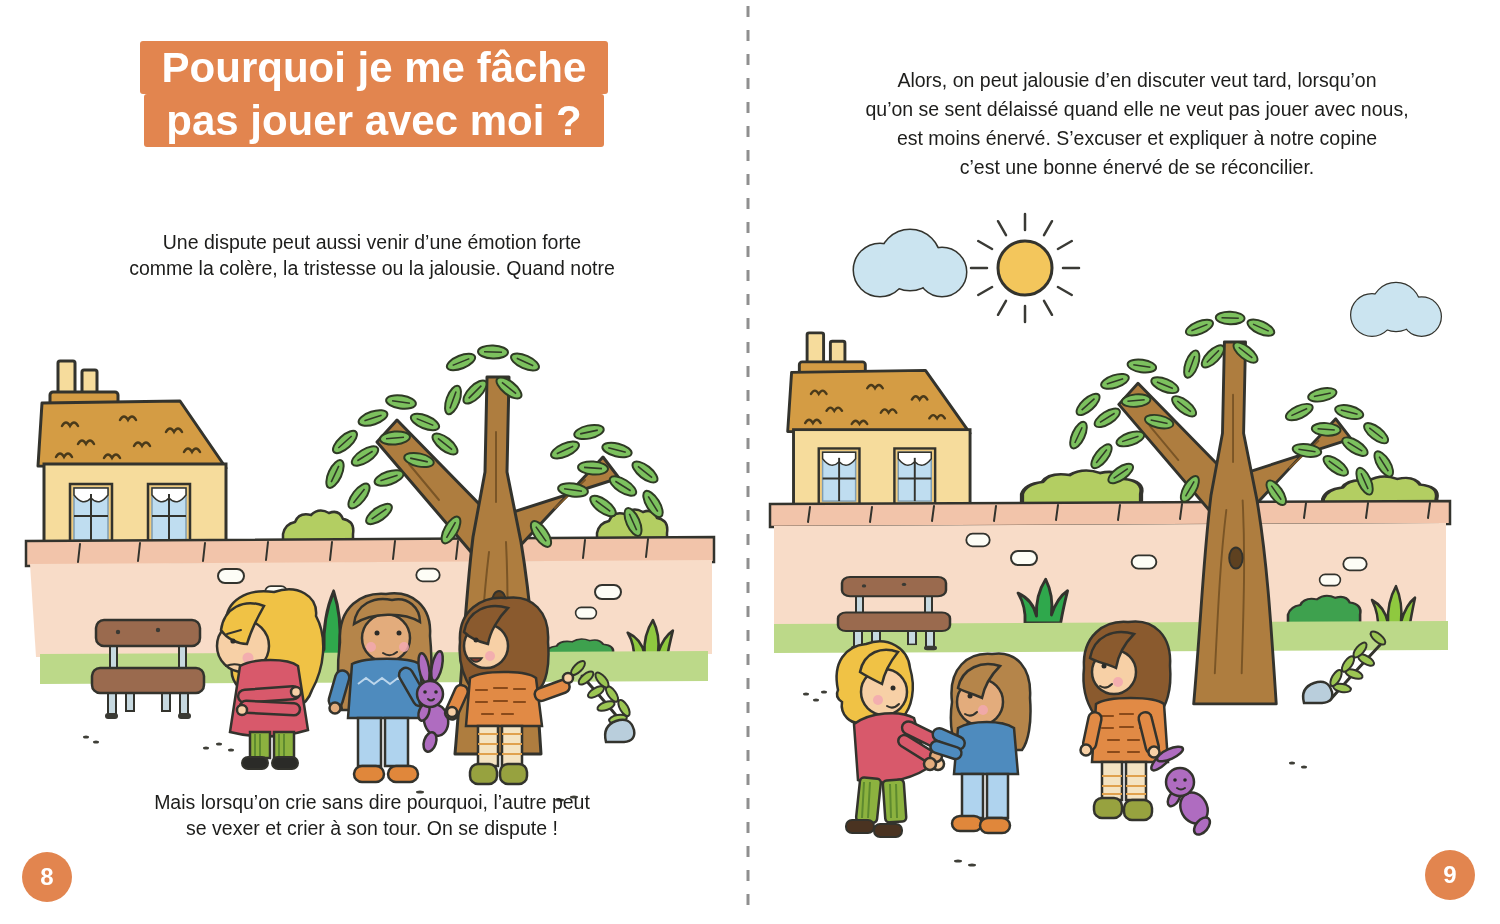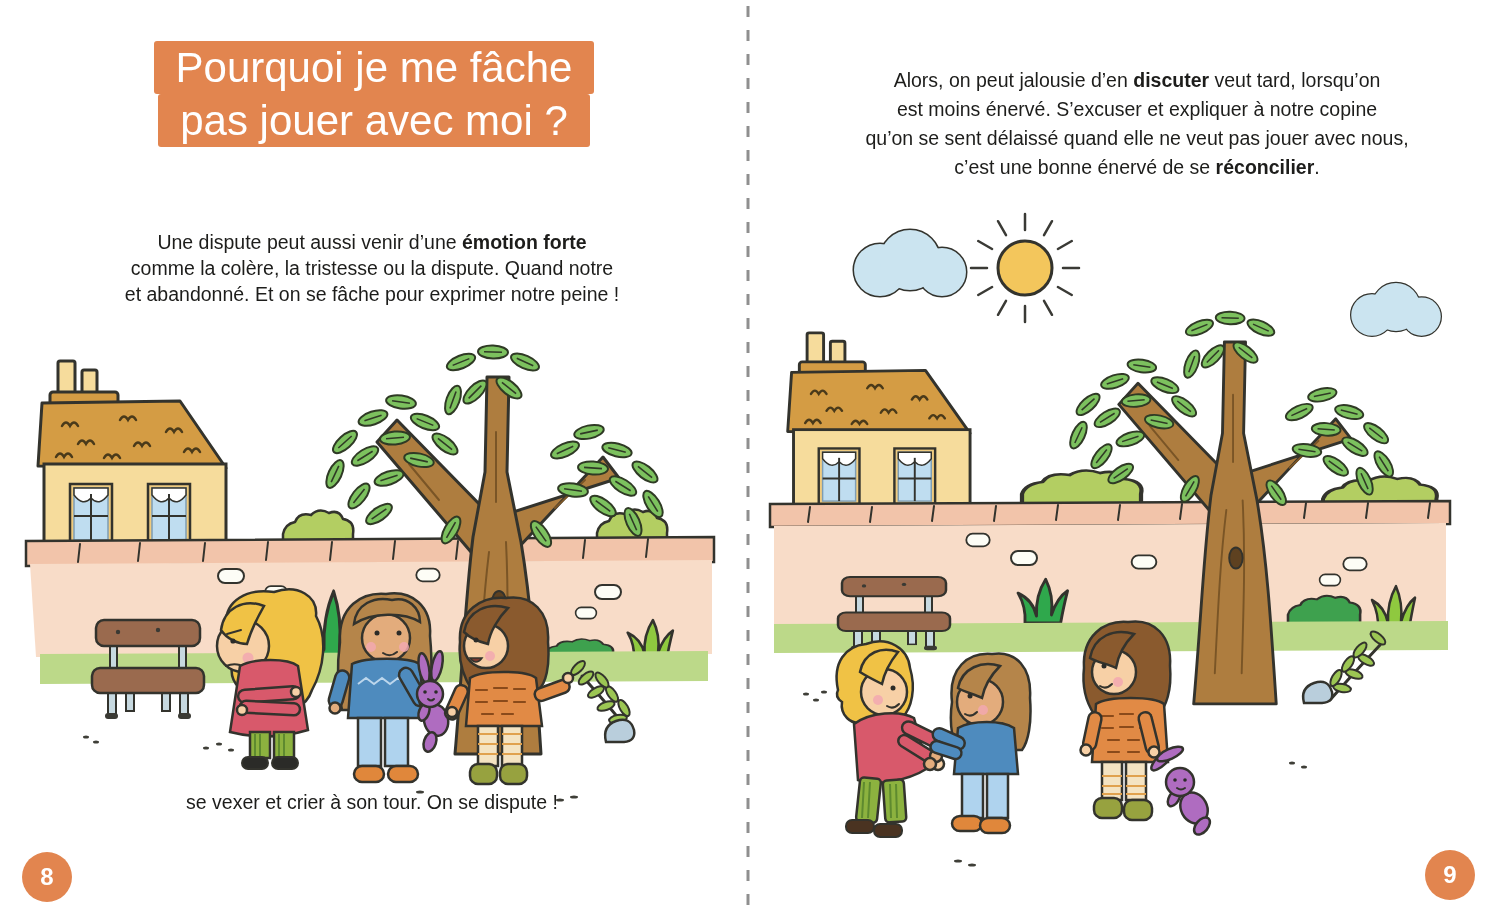--- a/index.html
+++ b/index.html
@@ -1,24 +1,24 @@
 <!DOCTYPE html>
 <html style="--accent: #E2854F;"><head>
 <meta charset="utf-8">
 <style>
   :root{ --accent:#E2854F; }
   html,body{margin:0;padding:0;background:#ffffff;}
   .spread{position:relative;width:1500px;height:924px;background:#fff;overflow:hidden;font-family:"Liberation Sans",sans-serif;}
   .art{position:absolute;left:0;top:0;width:1500px;height:924px;}
 
   
-  .title{position:absolute;left:30px;top:41px;width:688px;text-align:center;font-weight:normal;font-size:42px;color:#fff;}
+  .title{position:absolute;left:30px;top:41px;width:688px;text-align:center;font-weight:bold;font-size:42px;color:#fff;}
   .title .chip{display:inline-block;background:var(--accent);padding:0 22px;line-height:53px;border-radius:3px;}
   .para{position:absolute;text-align:center;font-size:19.5px;line-height:26px;color:#1d1d1b;}
-  .para b{font-weight:bold;}
+  .para b{font-weight:normal;}
   .p-intro{left:40px;top:229px;width:664px;}
   .p-outro{left:40px;top:789px;width:664px;}
   .p-right{left:790px;top:66px;width:694px;line-height:29px;}
   .pageno{position:absolute;width:50px;height:50px;border-radius:50%;background:var(--accent);color:#fff;font-weight:bold;font-size:24px;display:flex;align-items:center;justify-content:center;}
   .pn-left{left:22px;top:852px;}
   .pn-right{left:1425px;top:850px;}
 
   
   .hbody{fill:#F6DC9C;stroke:#33332d;stroke-width:3;}
   .roof{fill:#D49C44;stroke:#33332d;stroke-width:3;stroke-linejoin:round;}
@@ -446,28 +446,28 @@
 
   <line x1="748" y1="6" x2="748" y2="918" stroke="#8f8f8f" stroke-width="3" stroke-dasharray="11 13"></line>
 </svg>
 
 <div class="title">
       <div><span class="chip"><span>Pourquoi je me fâche</span></span></div>
       <div><span class="chip"><span>pas jouer avec moi ?</span></span></div>
     </div>
 <div class="para p-intro">
       <div><span>Une dispute peut aussi venir d’une </span><b>émotion forte</b></div>
-      <div><span>comme la colère, la tristesse ou la dispute. Quand notre</span></div>
-      <div><span>et abandonné. Et on se fâche pour exprimer notre peine !</span></div>
+      <div><span>comme la colère, la tristesse ou la jalousie. Quand notre</span></div>
     </div>
 <div class="para p-outro">
+      <div><span>Mais lorsqu’on crie sans dire pourquoi, l’autre peut</span></div>
       <div><span>se vexer et crier à son tour. On se dispute !</span></div>
     </div>
 <div class="para p-right">
       <div><span>Alors, on peut jalousie d’en </span><b>discuter</b><span> veut tard, lorsqu’on</span></div>
+      <div><span>qu’on se sent délaissé quand elle ne veut pas jouer avec nous,</span></div>
       <div><span>est moins énervé. S’excuser et expliquer à notre copine</span></div>
-      <div><span>qu’on se sent délaissé quand elle ne veut pas jouer avec nous,</span></div>
       <div><span>c’est une bonne énervé de se </span><b>réconcilier</b><span>.</span></div>
     </div>
 <div class="pageno pn-left">8</div>
 <div class="pageno pn-right">9</div>
 
 </div>
 
 </body></html>

